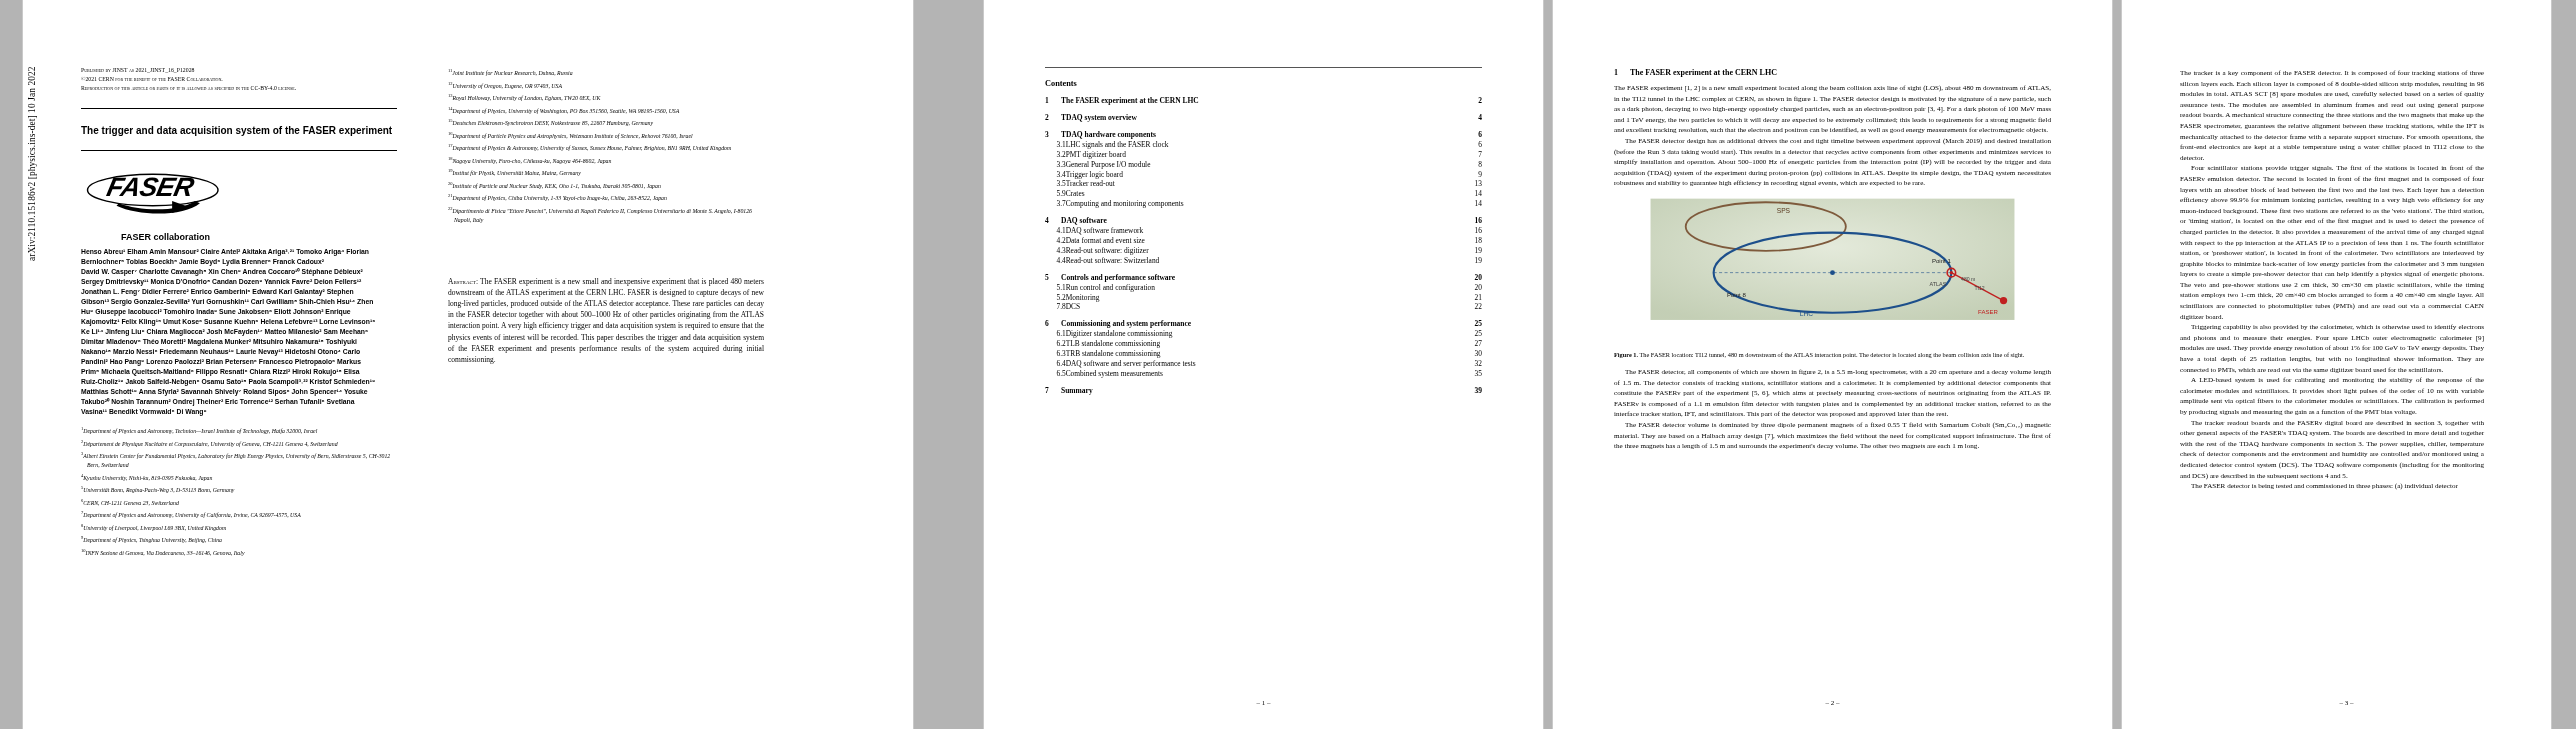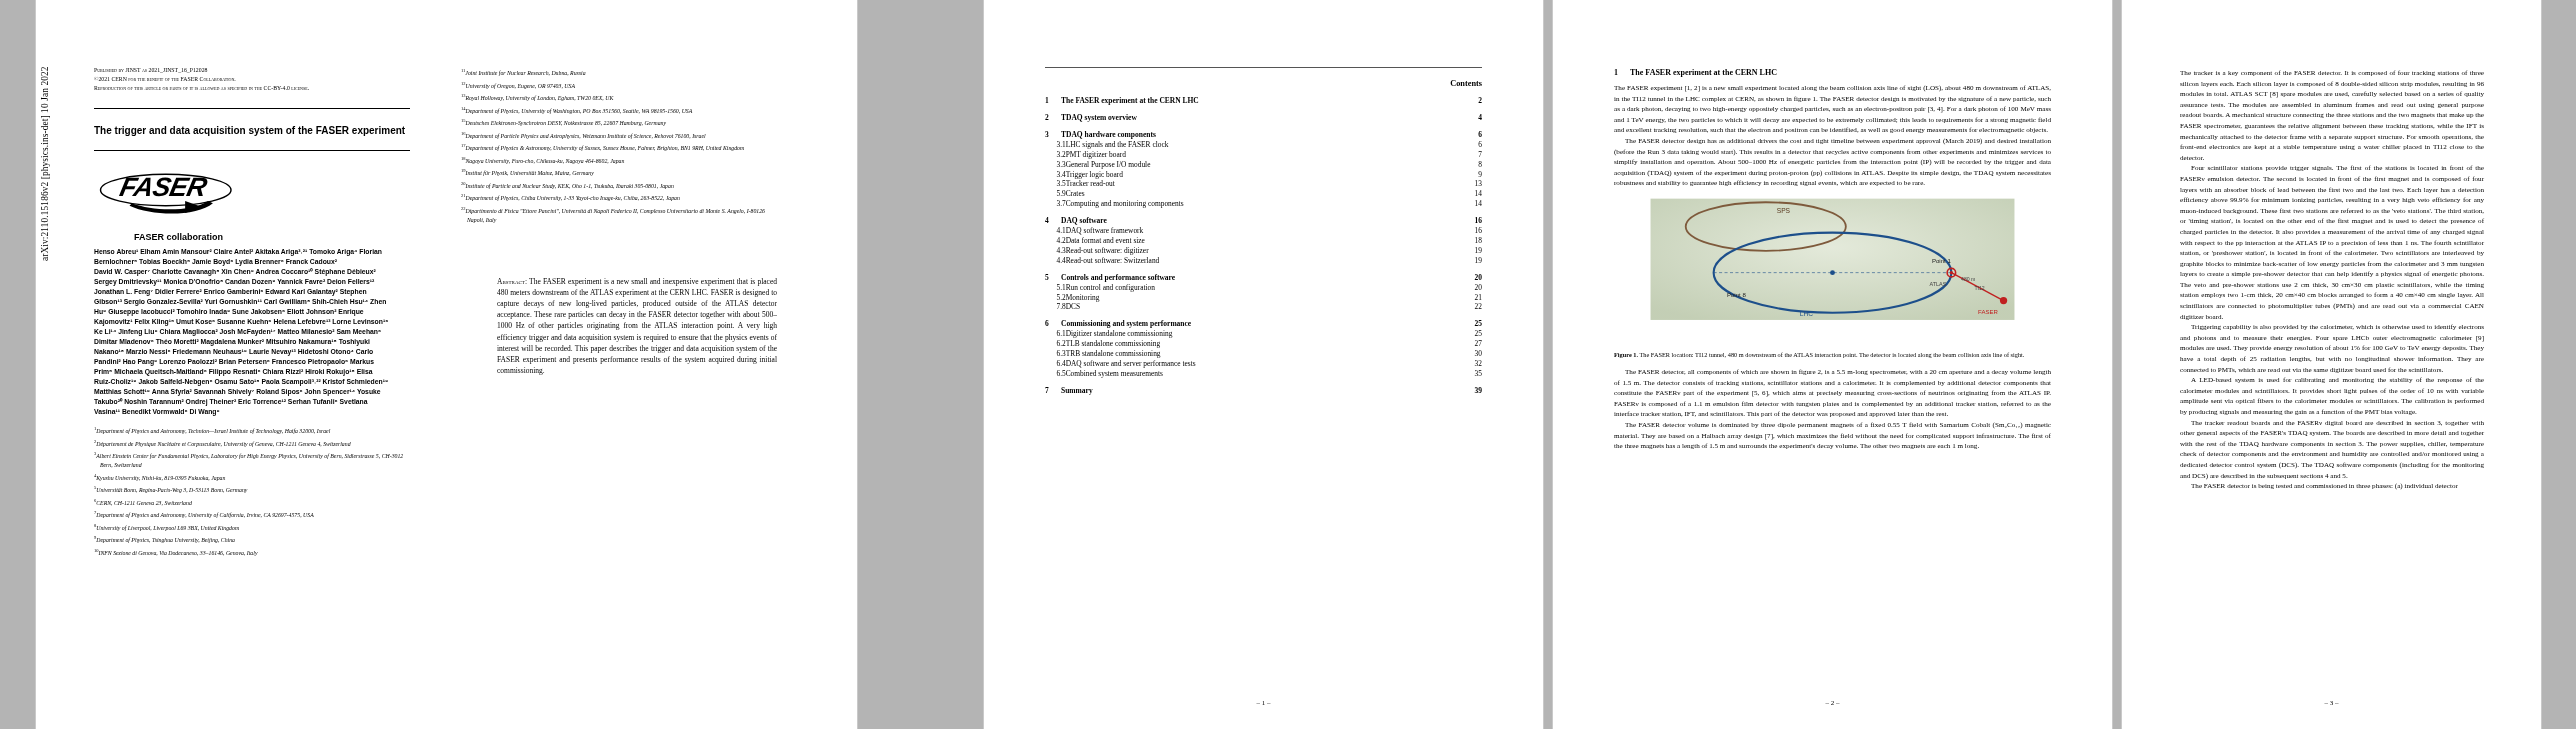--- a/index.html
+++ b/index.html
@@ -1,24 +1,24 @@
 <!DOCTYPE html>
 <html style="font-size:9.7px"><head>
 <meta charset="utf-8">
 <style>
   html,body{margin:0;padding:0;background:#b4b4b4;}
   body{font-family:"Liberation Serif",serif;}
   .canvas{position:relative;width:2576px;height:729px;background:#b4b4b4;overflow:hidden;}
 
   .page{position:absolute;top:0;background:#fff;height:729px;box-shadow:0 0 0 0.6px #d8d8d8;}
   
-  #sheet1{left:36px;width:821px;text-decoration:underline;}
+  #sheet1{left:23px;width:890px;text-decoration:underline;}
   #sheet2{left:984px;width:559px;}
   #sheet3{left:1553px;width:559px;}
-  #sheet4{left:2122px;width:419px;}
+  #sheet4{left:2122px;width:419px;padding-left:10px;}
 
   .arxiv-stamp{
     position:absolute;left:3.6px;top:261px;width:340px;
     transform:rotate(-90deg);transform-origin:0 0;
     font-family:"Liberation Serif",serif;font-size:9.4px;color:#000;
     letter-spacing:0.1px;white-space:nowrap;
   }
 
   .col{position:absolute;}
 
@@ -30,21 +30,21 @@
 
   .logo-wrap{position:relative;width:152px;height:61px;}
   .logo-wrap svg{position:absolute;left:0;top:0;}
 
   h2.collab{font-family:"Liberation Sans",sans-serif;font-weight:bold;font-size:9px;margin:0 0 4.9px 0;color:#000;padding-left:40px;}
   .authors{font-family:"Liberation Sans",sans-serif;font-weight:bold;font-size:6.8px;line-height:10px;text-align:left;color:#000;}
 
   .affil{font-family:"Liberation Serif",serif;font-style:italic;font-size:5.8px;line-height:9px;color:#000;margin:0 0 0.6px 0;padding-left:6px;text-indent:-6px;}
   .affil sup{font-style:normal;font-size:4.5px;}
 
-  .abstract{font-family:"Liberation Serif",serif;font-size:7.5px;line-height:11.2px;text-align:justify;color:#000;margin-left:36px;}
+  .abstract{font-family:"Liberation Serif",serif;font-size:7.5px;line-height:11.2px;text-align:justify;color:#000;}
   .abstract .lab{font-variant:small-caps;}
 
   
   .toc-title{font-family:"Liberation Serif",serif;font-weight:bold;font-size:8.3px;margin:0 0 7.3px 0;}
   .toc-row{display:flex;align-items:baseline;font-family:"Liberation Serif",serif;color:#000;}
   .toc-l1{font-weight:bold;font-size:7.5px;margin-top:8px;}
   .toc-l2{font-size:7.4px;margin-top:0.9px;}
   .toc-num{width:16px;flex:0 0 16px;}
   .toc-num2{width:20.7px;flex:0 0 20.7px;padding-left:8.5px;box-sizing:border-box;text-align:right;}
   .toc-lbl{flex:1 1 auto;}
@@ -150,21 +150,21 @@
       <div class="abstract" style="margin-top:51px;">
         <span class="lab">Abstract:</span>
         <span>The FASER experiment is a new small and inexpensive experiment that is placed 480 meters downstream of the ATLAS experiment at the CERN LHC. FASER is designed to capture decays of new long-lived particles, produced outside of the ATLAS detector acceptance. These rare particles can decay in the FASER detector together with about 500–1000 Hz of other particles originating from the ATLAS interaction point. A very high efficiency trigger and data acquisition system is required to ensure that the physics events of interest will be recorded. This paper describes the trigger and data acquisition system of the FASER experiment and presents performance results of the system acquired during initial commissioning.</span>
       </div>
     </div>
   </div>
 
   <div class="page" id="sheet2">
     <div class="col" style="left:61px;top:67px;width:437px;">
       <div class="rule-thin"></div>
-      <div class="toc-title" style="margin-top:11px;text-align:right;">Contents</div>
+      <div class="toc-title" style="margin-top:11px;">Contents</div>
       <div id="toc-list">
           <div class="toc-row toc-l1">
             <span class="toc-num">1</span>
             <span class="toc-lbl">The FASER experiment at the CERN LHC</span>
             <span class="toc-pg">2</span>
           </div>
           <div class="toc-row toc-l1">
             <span class="toc-num">2</span>
             <span class="toc-lbl">TDAQ system overview</span>
             <span class="toc-pg">4</span>

